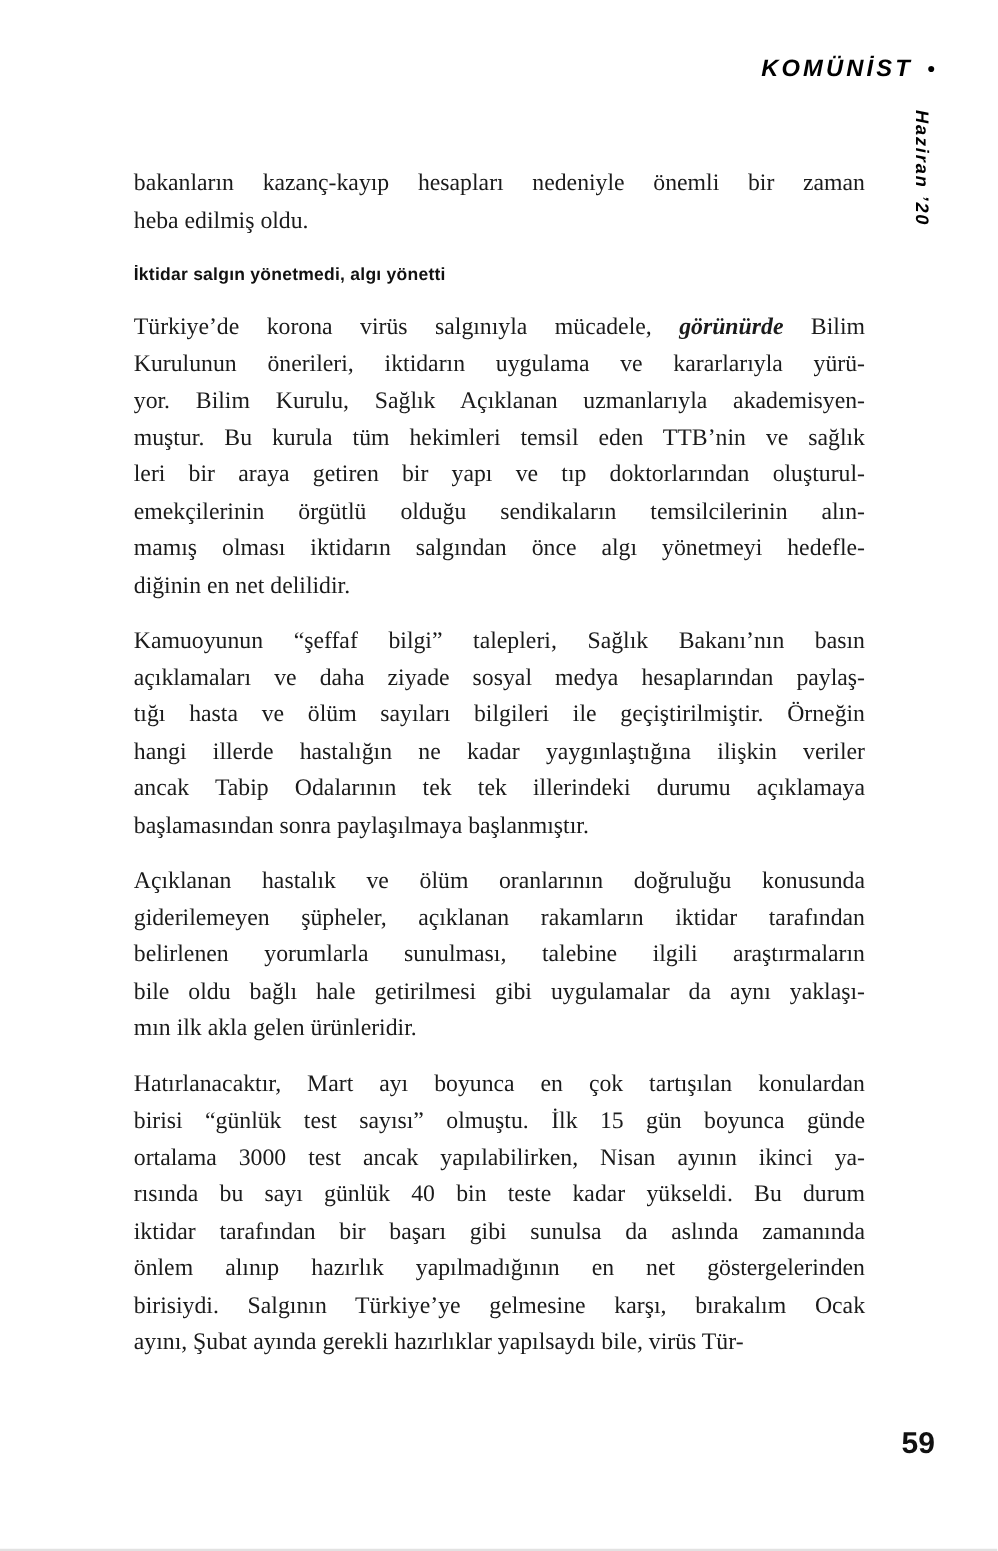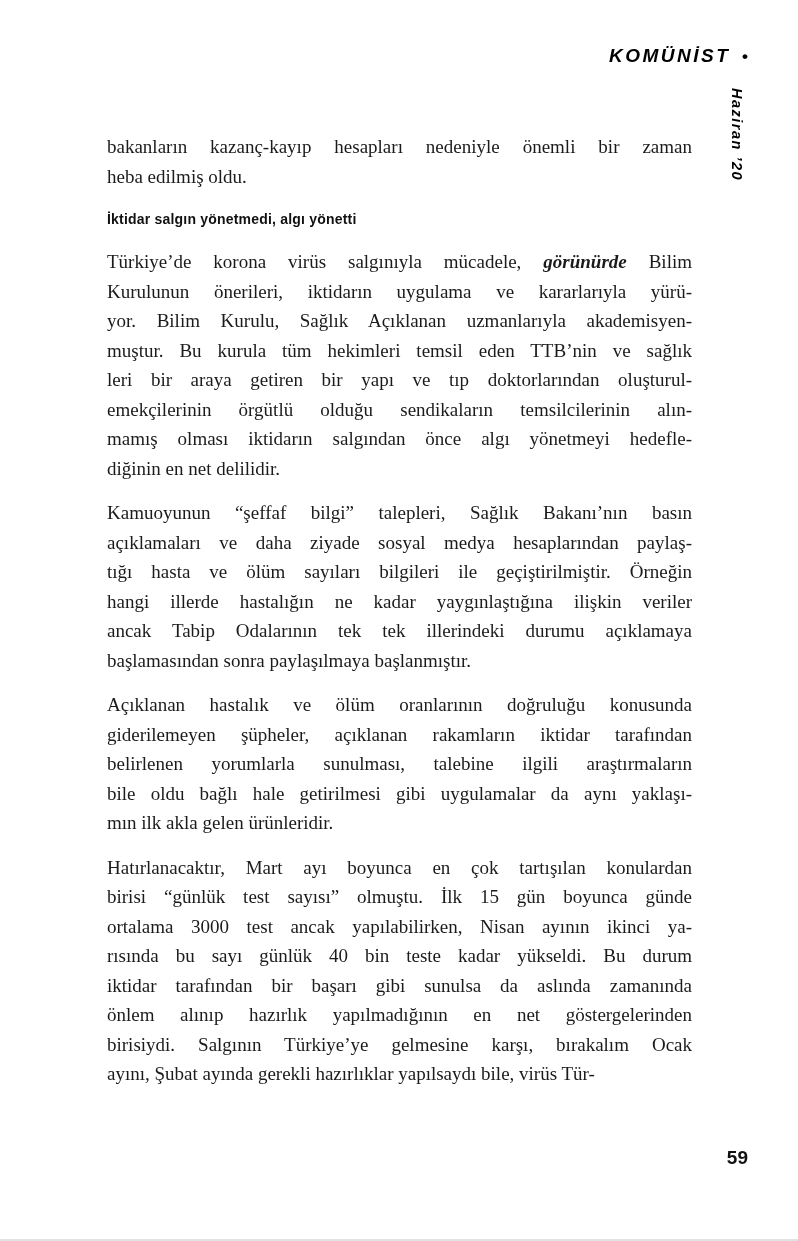--- a/index.html
+++ b/index.html
@@ -79,21 +79,21 @@
     color: #111;
     margin: 9px 0 15px 0;
     line-height: 26px;
   }
   .page-number {
     position: absolute;
     right: 50px;
     bottom: 70px;
     font-family: "Liberation Sans", sans-serif;
     font-weight: bold;
-    font-size: 19px;
+    font-size: 24px;
     color: #111;
   }
   i { font-style: italic; font-weight: bold; }
 </style>
 </head>
 <body>
 
 <div class="page">
 
   <div class="page-header">

